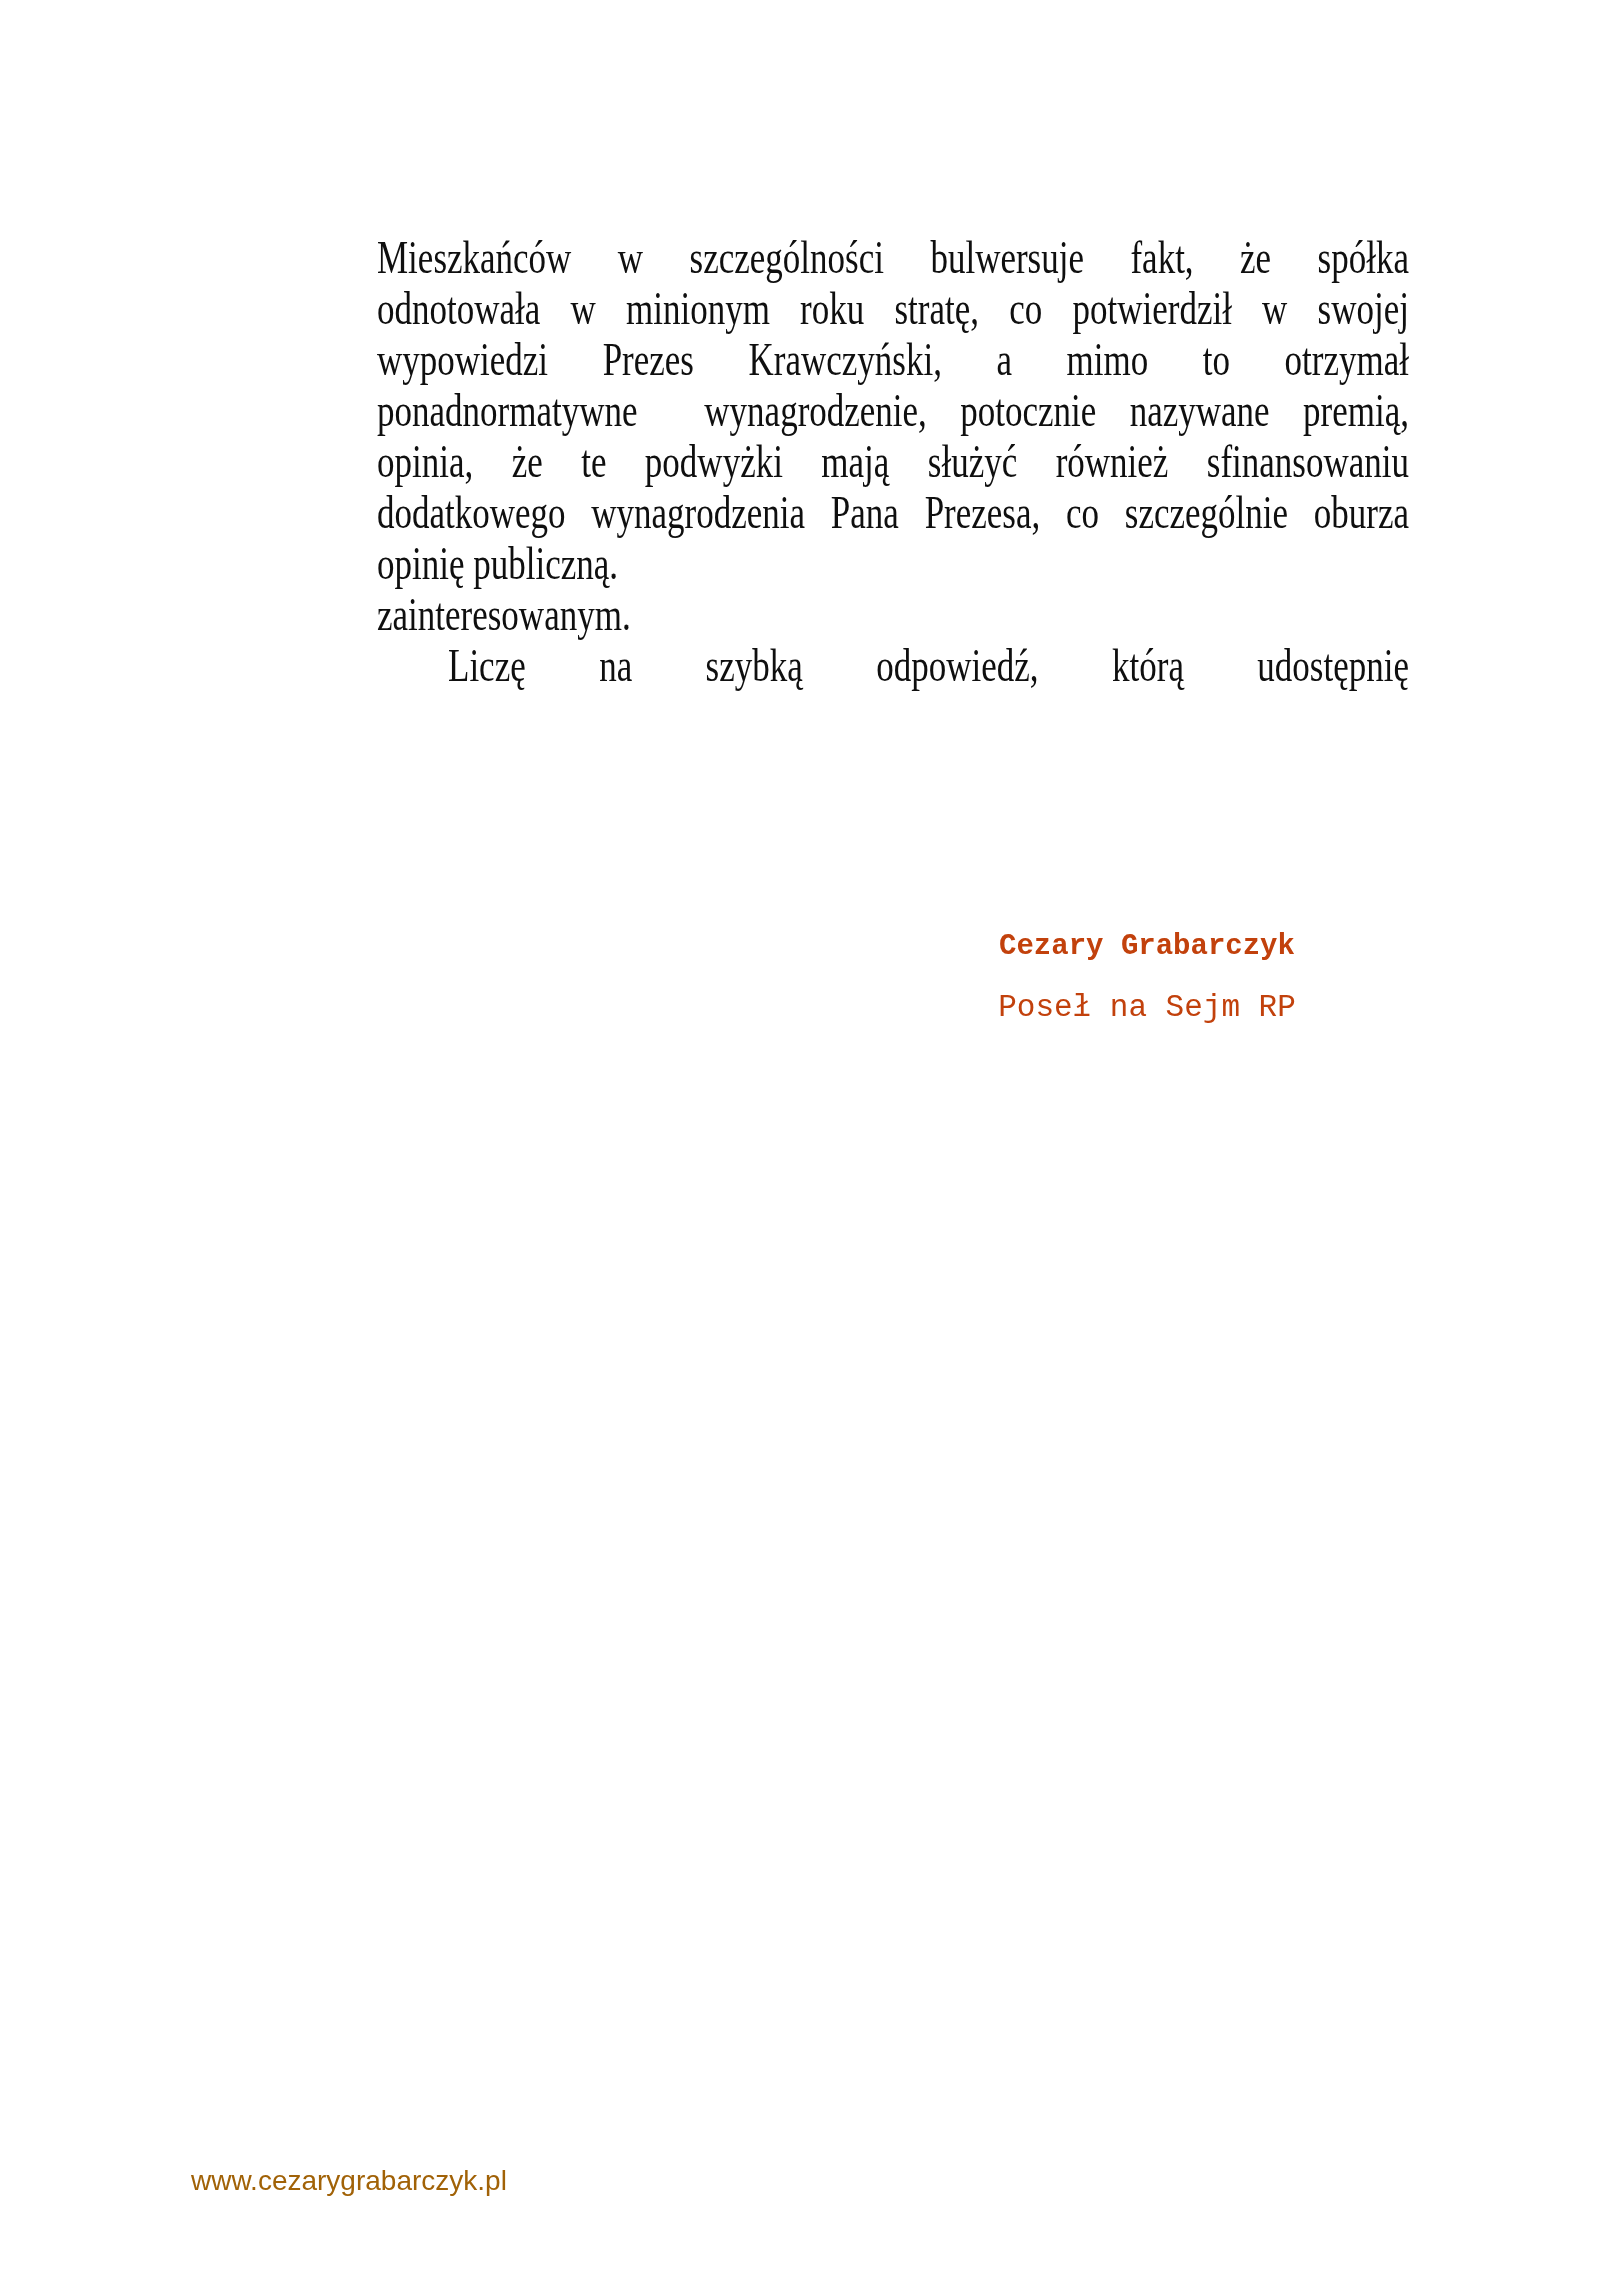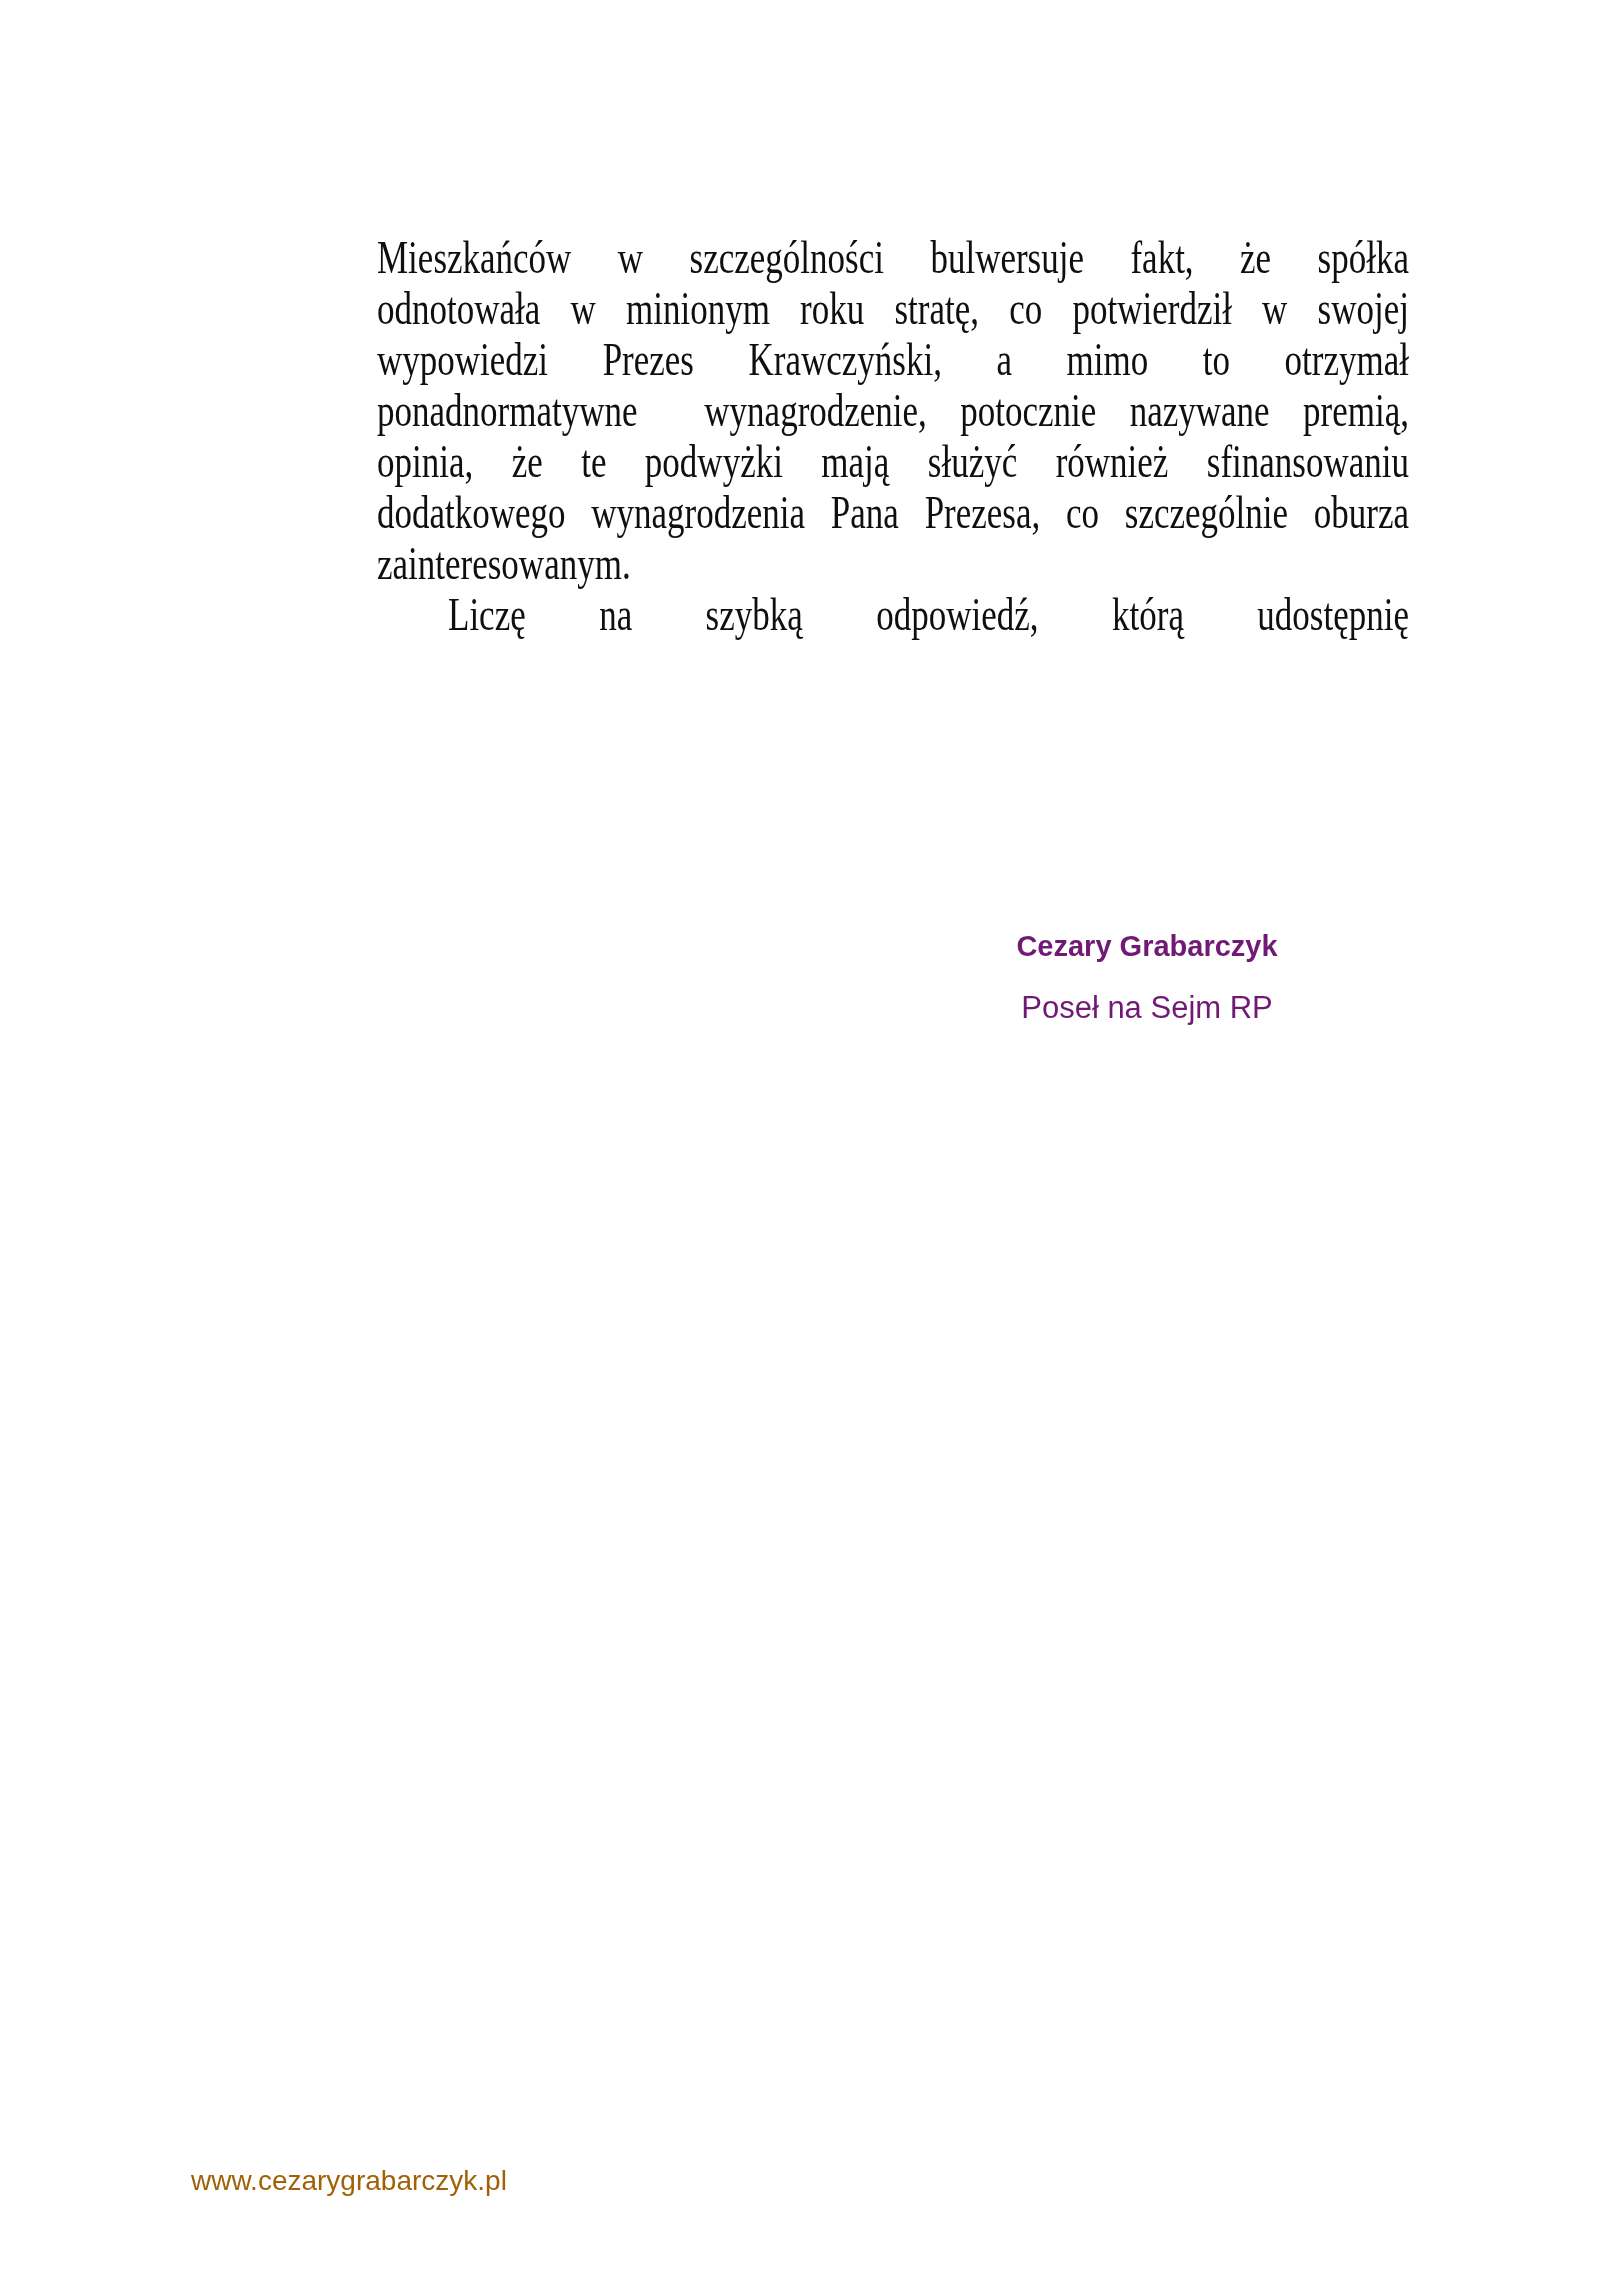--- a/index.html
+++ b/index.html
@@ -51,22 +51,22 @@
     padding-left: 71px;
   }
 
   
   .signature {
     position: absolute;
     left: 998px;
     top: 925px;
     width: 298px;
     text-align: center;
-    color: #701a75;
-    font-family: Liberation Sans, sans-serif;
+    color: #c2410c;
+    font-family: Liberation Mono, monospace;
   }
   .sig-name {
     font-size: 29px;
     font-weight: 700;
     line-height: 43px;
   }
   .sig-title {
     font-size: 31px;
     font-weight: 400;
     line-height: 43px;
@@ -102,20 +102,23 @@
     <div class="line">
       <span class="line-inner">ponadnormatywne &nbsp;wynagrodzenie, potocznie nazywane premią,</span>
     </div>
     <div class="line">
       <span class="line-inner">opinia, że te podwyżki mają służyć również sfinansowaniu</span>
     </div>
     <div class="line">
       <span class="line-inner">dodatkowego wynagrodzenia Pana Prezesa, co szczególnie oburza</span>
     </div>
     <div class="line para-end">
+      <span class="line-inner">opinię publiczną.</span>
+    </div>
+    <div class="line para-end">
       <span class="line-inner">zainteresowanym.</span>
     </div>
     <div class="line indent">
       <span class="line-inner">Liczę na szybką odpowiedź, którą udostępnię</span>
     </div>
   </div>
 
   <div class="signature">
     <div class="sig-name">Cezary Grabarczyk</div>
     <div class="sig-title">Poseł na Sejm RP</div>

